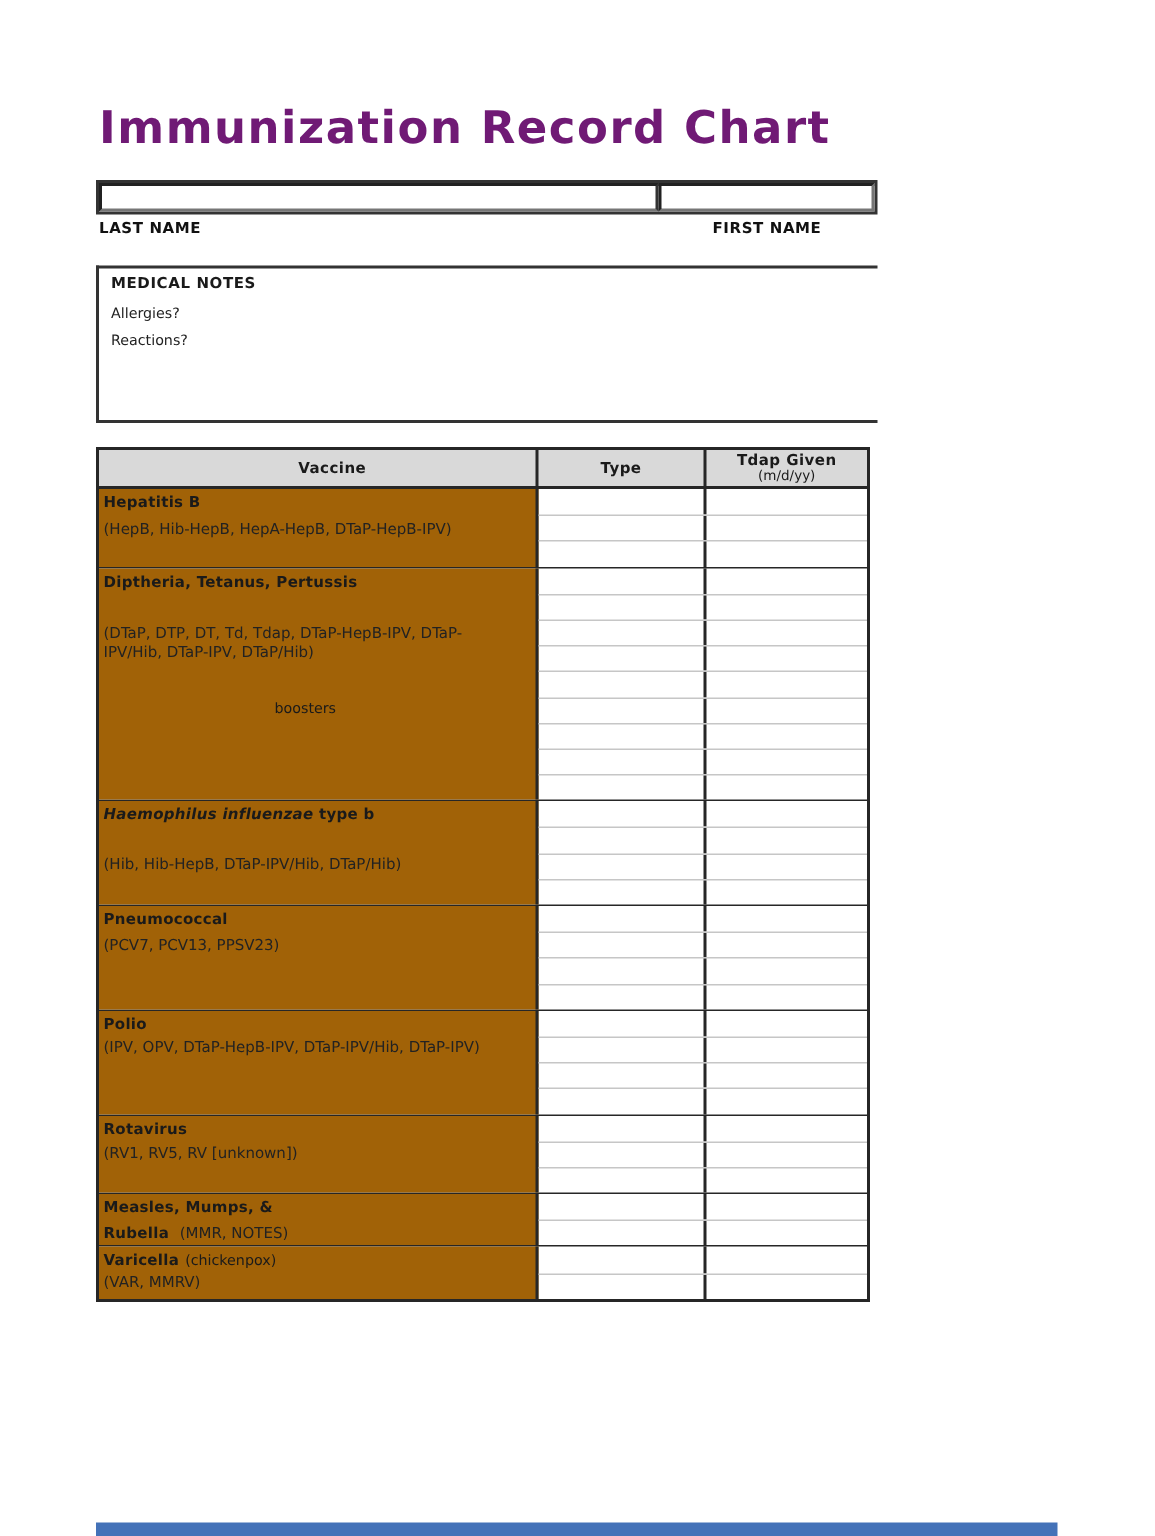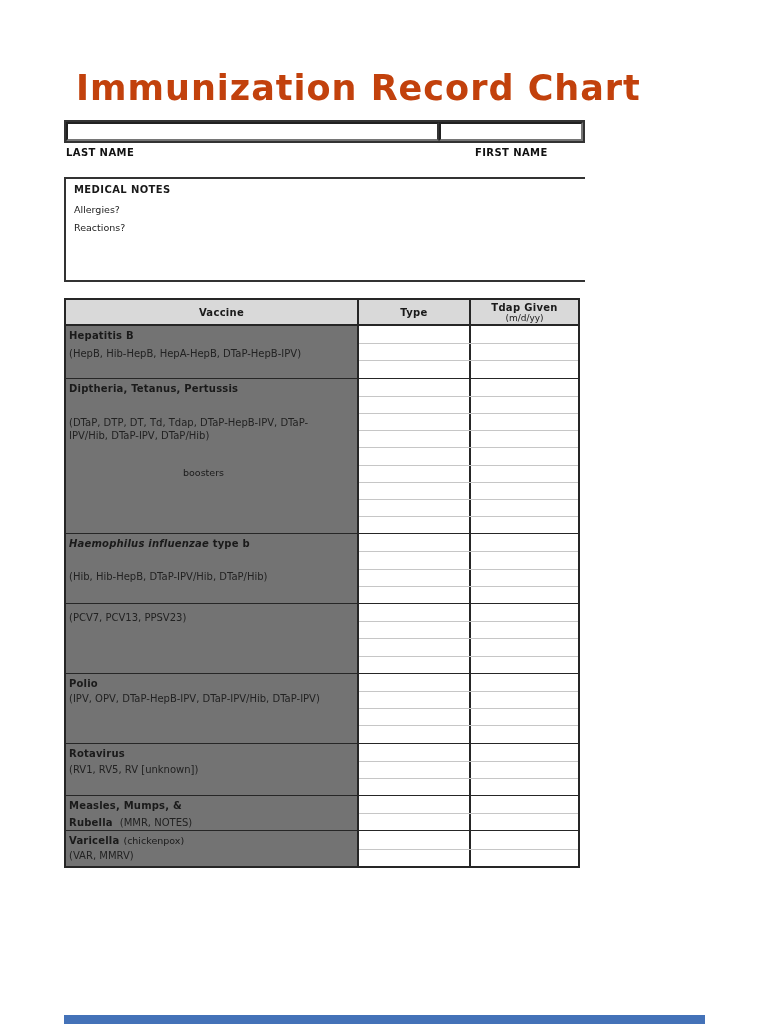--- a/index.html
+++ b/index.html
@@ -10,26 +10,25 @@
     height: 1024px;
     background: #ffffff;
     font-family: "DejaVu Sans", "Liberation Sans", sans-serif;
     color: #1a1a1a;
     overflow: hidden;
   }
   
   .page-title {
     position: absolute;
     left: 66px; top: 68px;
-    font-size: 35px;
+    font-size: 30px;
     font-weight: bold;
     letter-spacing: 1px;
-    color: #c2410c;
+    color: #701a75;
     white-space: nowrap;
-    margin-left: 10px;
   }
   
   .name-row {
     position: absolute;
     left: 64px; top: 120px;
     width: 521px; height: 23px;
     display: flex;
     border: 2px solid #333333;
     background: #ffffff;
   }
@@ -92,21 +91,21 @@
     letter-spacing: 0.3px;
   }
   .hcell.vaccine { width: 293px; border-right: 2px solid #262626; padding-left: 20px; }
   .hcell.type { width: 112px; border-right: 2px solid #262626; }
   .hcell.date { flex: 1; }
   .hsub { font-weight: normal; font-size: 9px; letter-spacing: 0; }
   .section { display: flex; }
   .section + .section { border-top: 1px solid #262626; }
   .vcell {
     width: 293px;
-    background: #737373;
+    background: #a16207;
     border-right: 2px solid #262626;
     padding: 3px 19px 0 3px;
   }
   .vline { font-size: 9.5px; line-height: 13px; color: #1a1a1a; }
   .vline.center { text-align: center; }
   .vline .b { font-weight: bold; font-size: 10px; letter-spacing: 0.2px; }
   .vline .i { font-style: italic; }
   .vline .sm { font-size: 10px; line-height: 12px; color: #222222; }
   .vline span + span.sm { margin-left: 7px; }
   .vline span + span.reg { margin-left: 4px; }
@@ -243,20 +242,21 @@
               <div class="dcell"></div>
             </div>
             <div class="entry-row">
               <div class="tcell"></div>
               <div class="dcell"></div>
             </div>
           </div>
         </div>
         <div class="section">
           <div class="vcell">
+            <div class="vline"><span class="b">Pneumococcal</span></div>
             <div class="vline" style="margin-top: 4px;"><span class="sm">(PCV7, PCV13, PPSV23)</span></div>
           </div>
           <div class="rows">
             <div class="entry-row">
               <div class="tcell"></div>
               <div class="dcell"></div>
             </div>
             <div class="entry-row">
               <div class="tcell"></div>
               <div class="dcell"></div>

